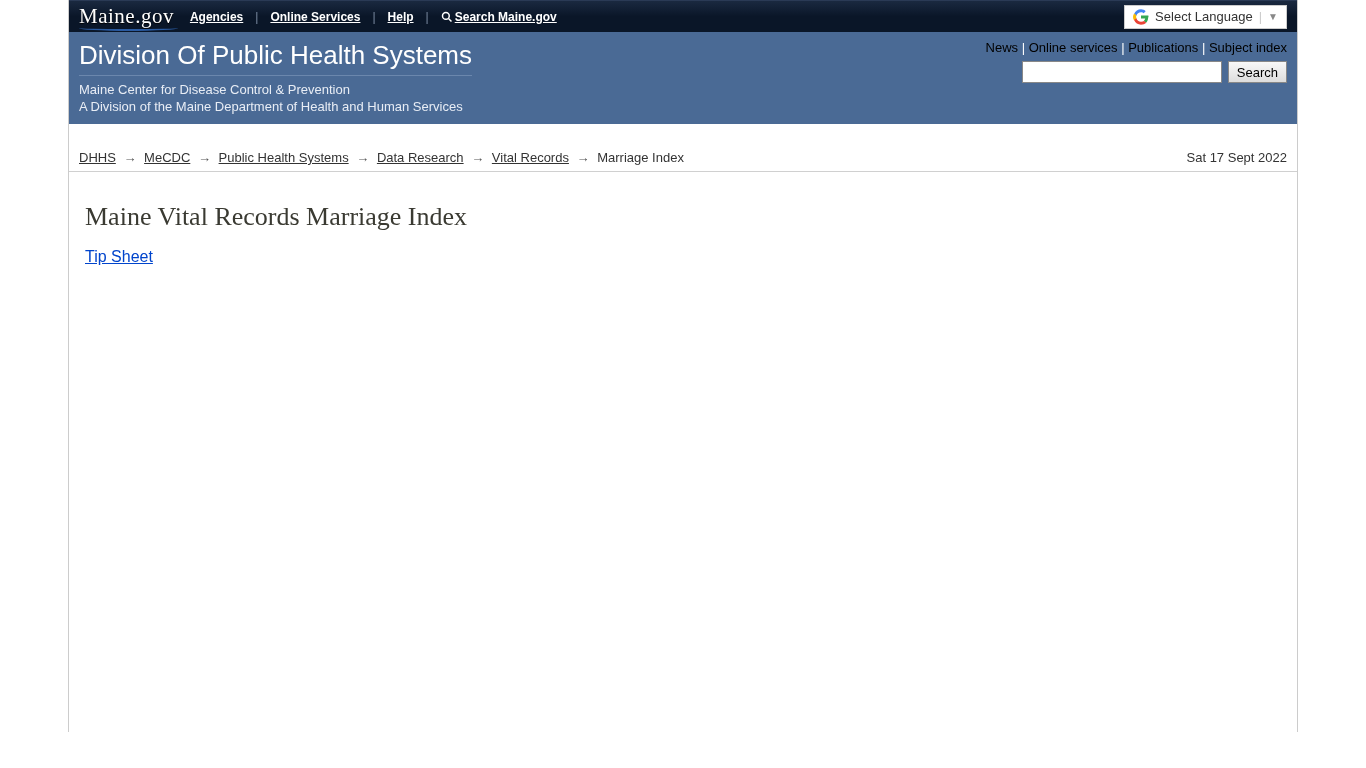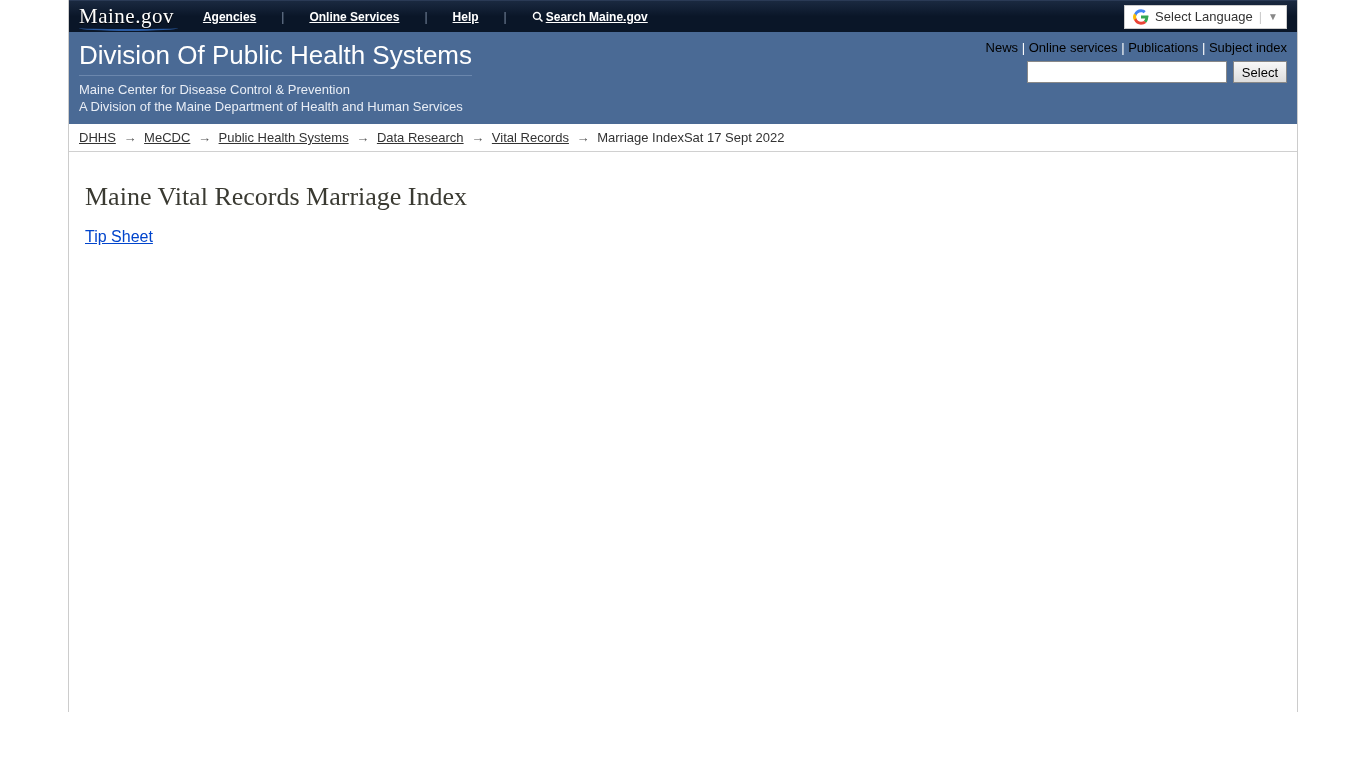--- a/index.html
+++ b/index.html
@@ -22,21 +22,21 @@
       display: flex;
       align-items: center;
       padding: 0 10px;
       color: #fff;
       justify-content: space-between;
       border-top: 1px solid #2a3a55;
     }
     .topbar-left {
       display: flex;
       align-items: center;
-      gap: 25px;
+      gap: 12px;
     }
     .maine-logo {
       font-family: Georgia, 'Times New Roman', serif;
       font-size: 21px;
       color: #fff;
       letter-spacing: 0.5px;
       position: relative;
       padding-right: 4px;
       text-shadow: 0 1px 1px #000;
     }
@@ -154,22 +154,24 @@
       font-size: 13px;
       cursor: pointer;
     }
 
     
     .crumb-bar {
       background: #fff;
       border-bottom: 1px solid #d0d0d0;
       padding: 6px 10px;
       display: flex;
-      align-items: center;
-      font-size: 13px;
+      justify-content: space-between;
+      align-items: center;
+      font-size: 13px;
+      margin-top: 20px;
     }
     .crumbs a {
       color: #333;
       text-decoration: underline;
     }
     .crumbs .arrow {
       color: #555;
       margin: 0 4px;
     }
     .crumbs .current {
@@ -251,21 +253,21 @@
         <a href="#">News</a>
         <span class="hsep"> | </span>
         <a href="#">Online services</a>
         <span class="hsep"> | </span>
         <a href="#">Publications</a>
         <span class="hsep"> | </span>
         <a href="#">Subject index</a>
       </div>
       <div class="header-search-row">
         <input type="text" class="header-search-input" style="">
-        <button class="header-search-btn">Select</button>
+        <button class="header-search-btn">Search</button>
       </div>
     </div>
   </div>
 
   <div class="crumb-bar">
     <div class="crumbs">
       <a href="#">DHHS</a>
       <span class="arrow">→</span>
       <a href="#">MeCDC</a>
       <span class="arrow">→</span>

